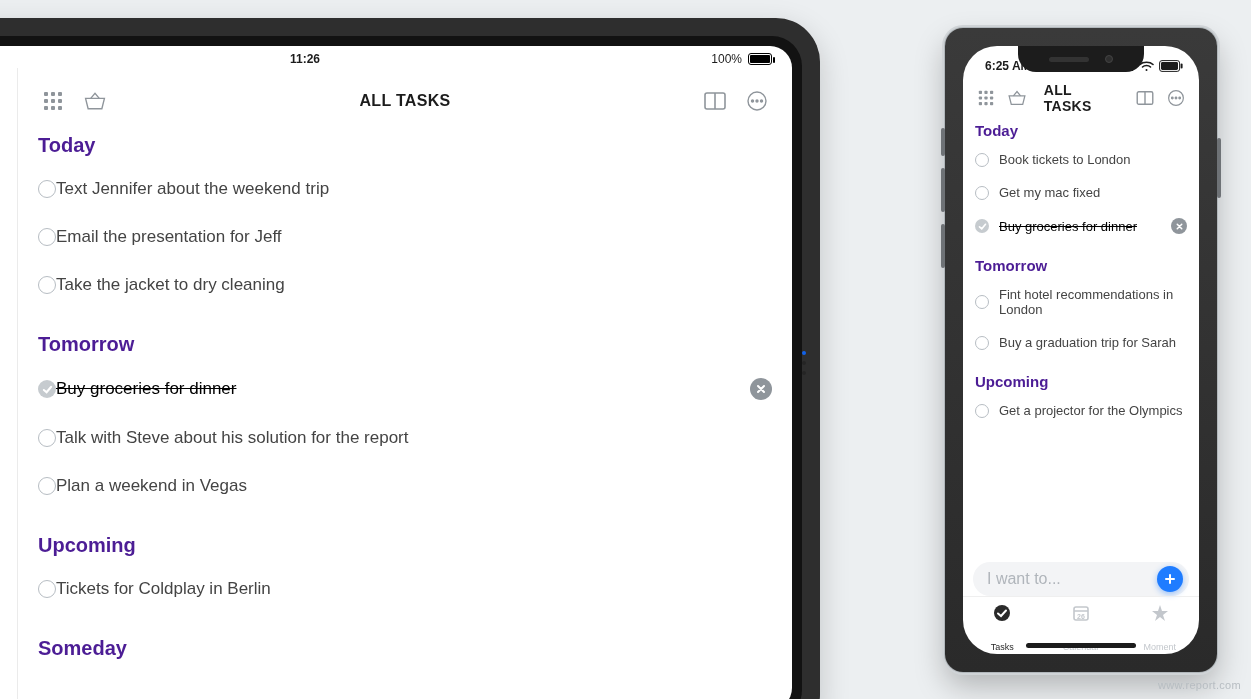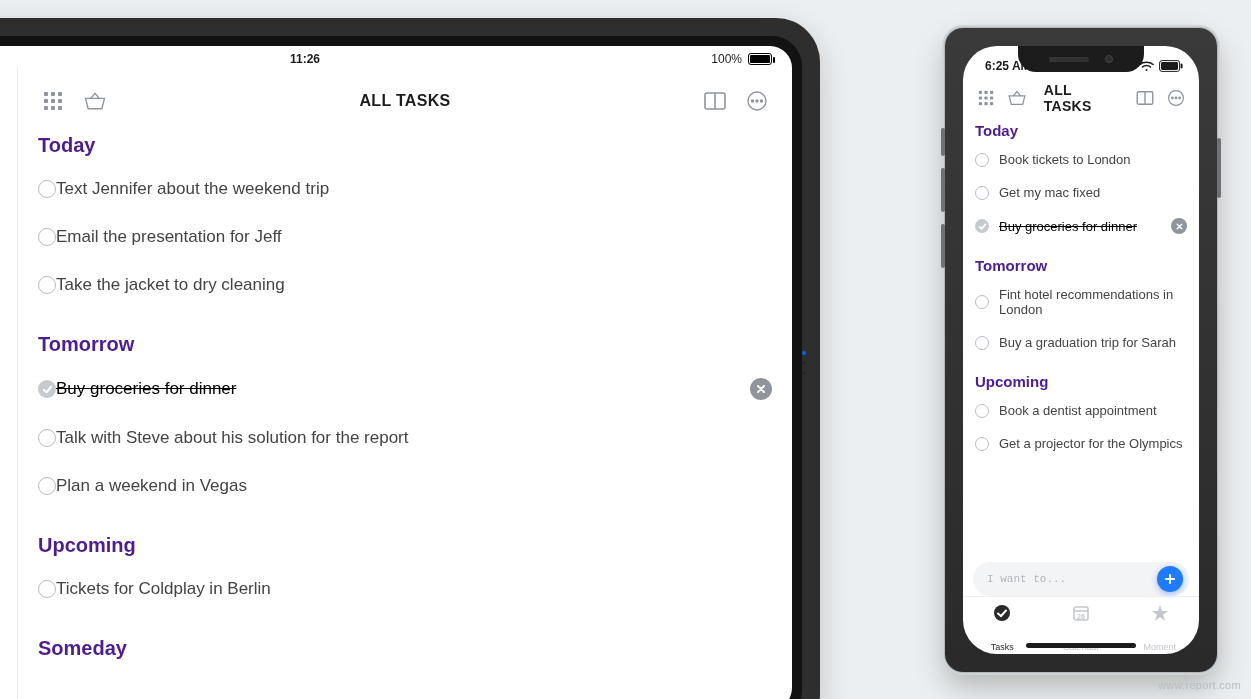--- a/index.html
+++ b/index.html
@@ -206,21 +206,21 @@
   .phone-content .task-check { width:14px; height:14px; flex:0 0 14px; border-width:1.4px; }
   .phone-content .task-check.done svg { width:9px; height:9px; }
   .phone-content .task-label { font-size:13px; color:#444; }
   .phone-content .task-delete { width:16px; height:16px; flex:0 0 16px; }
   .phone-content .task-delete svg { width:9px; height:9px; }
 
   .phone-input-wrap { padding: 6px 10px 0 10px; }
   .phone-input {
     display:flex; align-items:center; background:#f3f4f6; border-radius:22px; height:34px; padding:0 6px 0 14px; gap:8px;
   }
-  .phone-input .placeholder { color:#b0b5bb; font-size:11px; flex:1;font-family:Liberation Mono, monospace; }
+  .phone-input .placeholder { color:#b0b5bb; font-size:16px; flex:1; }
   .fab {
     width:26px; height:26px; background:#1f7cff; border-radius:50%; display:flex; align-items:center; justify-content:center;
     box-shadow:0 2px 6px rgba(31,124,255,.45);
   }
   .fab svg { width:12px; height:12px; }
 
   .phone-tabbar {
     height:58px; display:flex; border-top:1px solid #efefef; align-items:flex-start; padding-top:6px;
   }
   .tab-item { flex:1; display:flex; flex-direction:column; align-items:center; gap:19px; color:#c3c7cc; }
@@ -481,24 +481,20 @@
         <span class="task-label">Fint hotel recommendations in London</span>
       </div>
       <div class="task-row">
         <span class="task-check"></span>
         <span class="task-label">Buy a graduation trip for Sarah</span>
       </div>
 
       <div class="section-title">Upcoming</div>
       <div class="task-row">
         <span class="task-check"></span>
-        <span class="task-label">Book a dentist appointment</span>
-      </div>
-      <div class="task-row">
-        <span class="task-check"></span>
         <span class="task-label">Get a projector for the Olympics</span>
       </div>
     </div>
 
     <div class="phone-input-wrap">
       <div class="phone-input">
         <span class="placeholder">I want to...</span>
         <span class="fab">
           <svg viewBox="0 0 12 12" stroke="#fff" stroke-width="2" stroke-linecap="round">
               <path d="M6 2 L6 10 M2 6 L10 6"></path>

